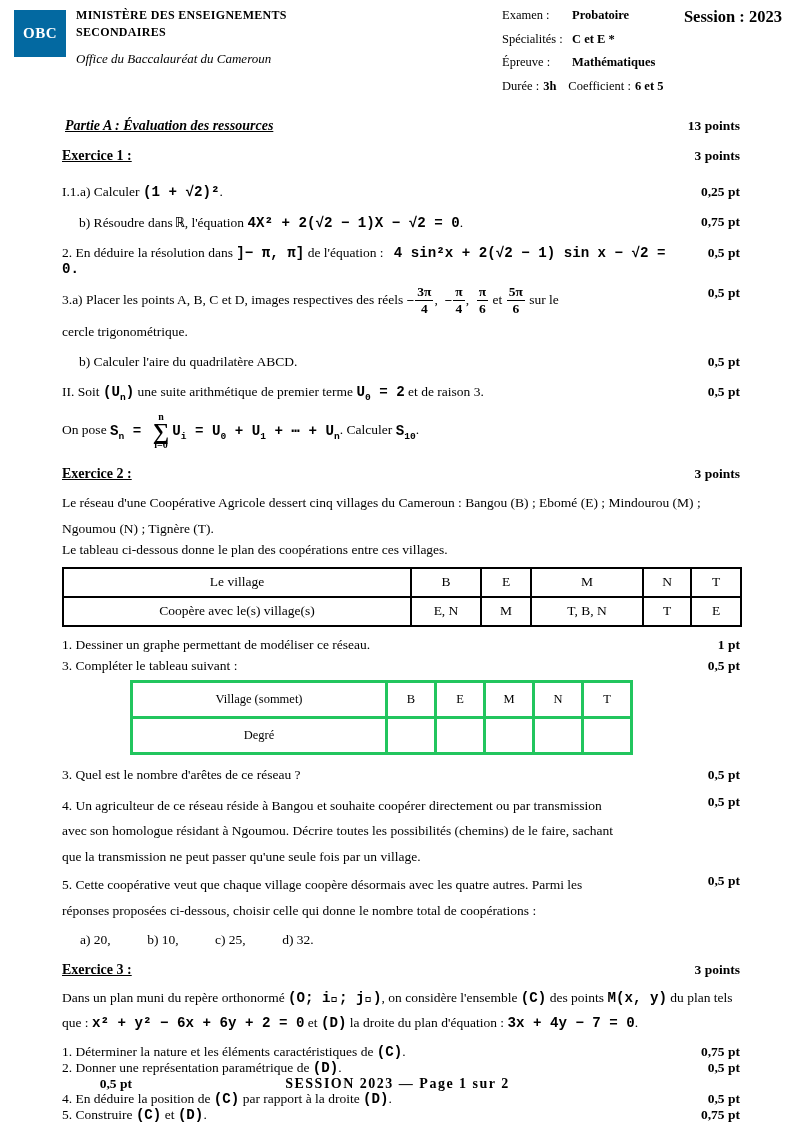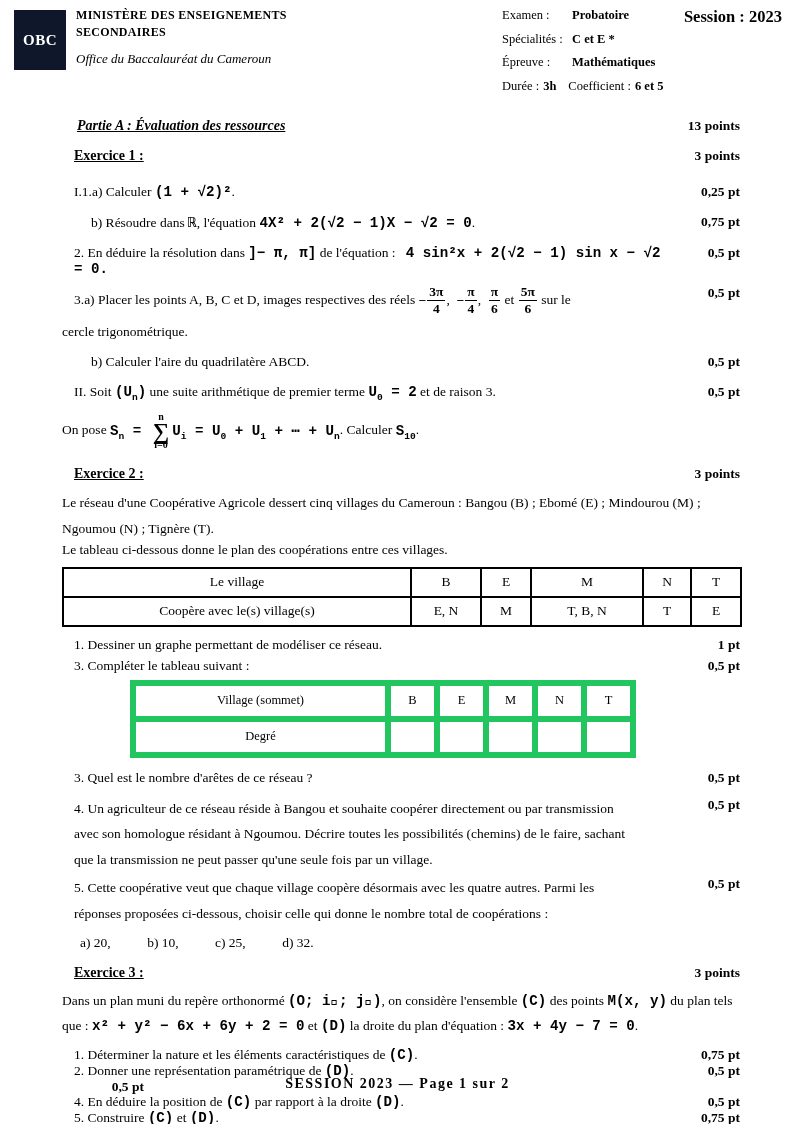--- a/index.html
+++ b/index.html
@@ -4,37 +4,37 @@
 <style>
   * { margin:0; padding:0; box-sizing:border-box; }
   html,body { background:#fff; }
   .page {
     position:relative; width:795px; height:1124px; background:#ffffff;
     color:#000; font-family:"Liberation Serif", serif; font-size:13.5px;
     overflow:hidden;
   }
   
   .obc-box {
-    position:absolute; left:14px; top:10px; width:52px; height:60px;
-    background:#0f172a; color:#fff; display:flex; align-items:center; justify-content:center;
+    position:absolute; left:14px; top:10px; width:52px; height:47px;
+    background:#0369a1; color:#fff; display:flex; align-items:center; justify-content:center;
     font-weight:bold; font-size:15px; letter-spacing:0.5px;
   }
   .ministry { position:absolute; left:76px; top:7px; }
   .ministry .m1, .ministry .m2 { font-weight:bold; font-size:12px; letter-spacing:0.3px; line-height:1.45; }
   .ministry .office { font-style:italic; font-size:13px; margin-top:9px; }
   .head-right { position:absolute; left:502px; top:8px; width:215px; font-size:12.5px; }
   .hrow { display:flex; margin-bottom:8.5px; white-space:nowrap; }
   .hlabel { width:70px; flex:0 0 70px; }
   .hval { font-weight:bold; }
   .hrow.duree .hlabel { width:auto; flex:0 0 auto; margin-right:4px; }
   .hrow.duree .coeff-label { margin-left:12px; margin-right:4px; }
   .session { position:absolute; right:13px; top:7px; font-weight:bold; font-size:16.5px; }
   
   .doc-body { position:absolute; left:0; top:100px; width:795px; padding:0 55px 0 62px; }
-  .qrow { display:flex; align-items:flex-start;margin-left:12px; }
+  .qrow { display:flex; align-items:flex-start; }
   .qtext { flex:1; }
   .qpts { flex:0 0 70px; text-align:right; font-weight:bold; white-space:nowrap; }
   .heading { font-weight:bold; text-decoration:underline; font-size:14px; }
   .partie .heading { font-style:italic; padding-left:3px; }
   .m { font-weight:bold; font-size:1.05em;font-family:Liberation Mono, monospace; }
   .indent1 { padding-left:17px; }
   sub { font-size:0.68em; }
   
   .frac { display:inline-block; vertical-align:middle; text-align:center; font-weight:bold; line-height:1.05; margin:0 1px; }
   .frac .num { display:block; border-bottom:1.5px solid #000; padding:0 2px 1px; }
@@ -43,21 +43,21 @@
   
   .bigsum { display:inline-block; vertical-align:middle; text-align:center; line-height:0.85; font-weight:bold; margin:0 3px; }
   .bigsum .top { display:block; font-size:10px; }
   .bigsum .sym { display:block; font-size:23px; }
   .bigsum .bot { display:block; font-size:10px; }
   
   table { border-collapse:collapse; table-layout:fixed; }
   .coop-table { width:678px; margin-top:9px; }
   .coop-table td { border:2px solid #000; height:29px; text-align:center; vertical-align:middle; font-size:13.5px; }
   .degree-table { width:500px; margin:6px 0 0 68px; }
-  .degree-table td { border:6px solid #22c55e; height:36px; text-align:center; vertical-align:middle; font-size:12.5px;margin-top:40px; }
+  .degree-table td { border:3px solid #22c55e; height:36px; text-align:center; vertical-align:middle; font-size:12.5px;margin-top:40px; }
   .choices { padding-left:18px; }
   .choices span { margin-right:33px; }
   .footer { position:absolute; left:0; right:0; top:1076px; text-align:center; font-weight:bold; font-size:14px; letter-spacing:1.5px; }
   
   .mt8{margin-top:8px;} .mt10{margin-top:10px;} .mt12{margin-top:12px;} .mt14{margin-top:14px;}
   .mt16{margin-top:16px;} .mt18{margin-top:18px;} .mt20{margin-top:20px;}
   .lh19 { line-height:1.92; }
   .tight { line-height:1.14; }
 </style>
 </head>

